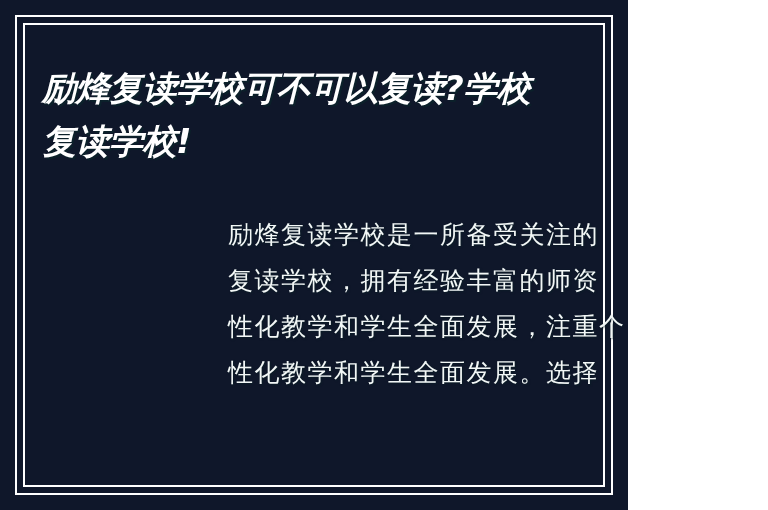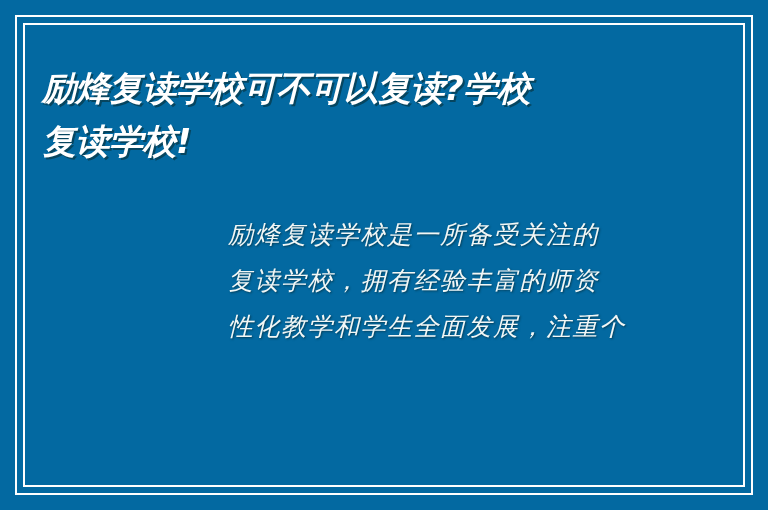--- a/index.html
+++ b/index.html
@@ -8,23 +8,23 @@
   }
   body {
     width: 768px;
     height: 510px;
     overflow: hidden;
     font-family: "Liberation Sans", sans-serif;
   }
 
   .poster {
     position: relative;
-    width: 768px;
+    width: 628px;
     height: 510px;
-    background: #0369a1;
+    background: #0f172a;
     box-sizing: border-box;
     overflow: hidden;
   }
 
   
   .frame-outer {
     position: absolute;
     left: 15px;
     top: 15px;
     right: 15px;
@@ -69,21 +69,20 @@
     position: absolute;
     left: 228px;
     top: 212px;
     width: 420px;
   }
   .body-line {
     display: block;
     color: #f2f7f6;
     font-family: "DejaVu Serif", "Liberation Serif", serif;
     font-size: 25px;
-    font-style: italic;
     font-weight: 400;
     line-height: 46px;
     letter-spacing: 1.5px;
     white-space: nowrap;
     text-shadow: 1px 1px 2px rgba(8, 34, 36, 0.6);
   }
 </style>
 </head>
 <body>
 
@@ -94,15 +93,16 @@
 
   <div class="headline">
     <span class="headline-line">励烽复读学校可不可以复读?学校</span>
     <span class="headline-line">复读学校!</span>
   </div>
 
   <div class="body-block">
     <span class="body-line">励烽复读学校是一所备受关注的</span>
     <span class="body-line">复读学校，拥有经验丰富的师资</span>
     <span class="body-line">性化教学和学生全面发展，注重个</span>
+    <span class="body-line">性化教学和学生全面发展。选择</span>
   </div>
 
 </div>
 
 </body></html>

